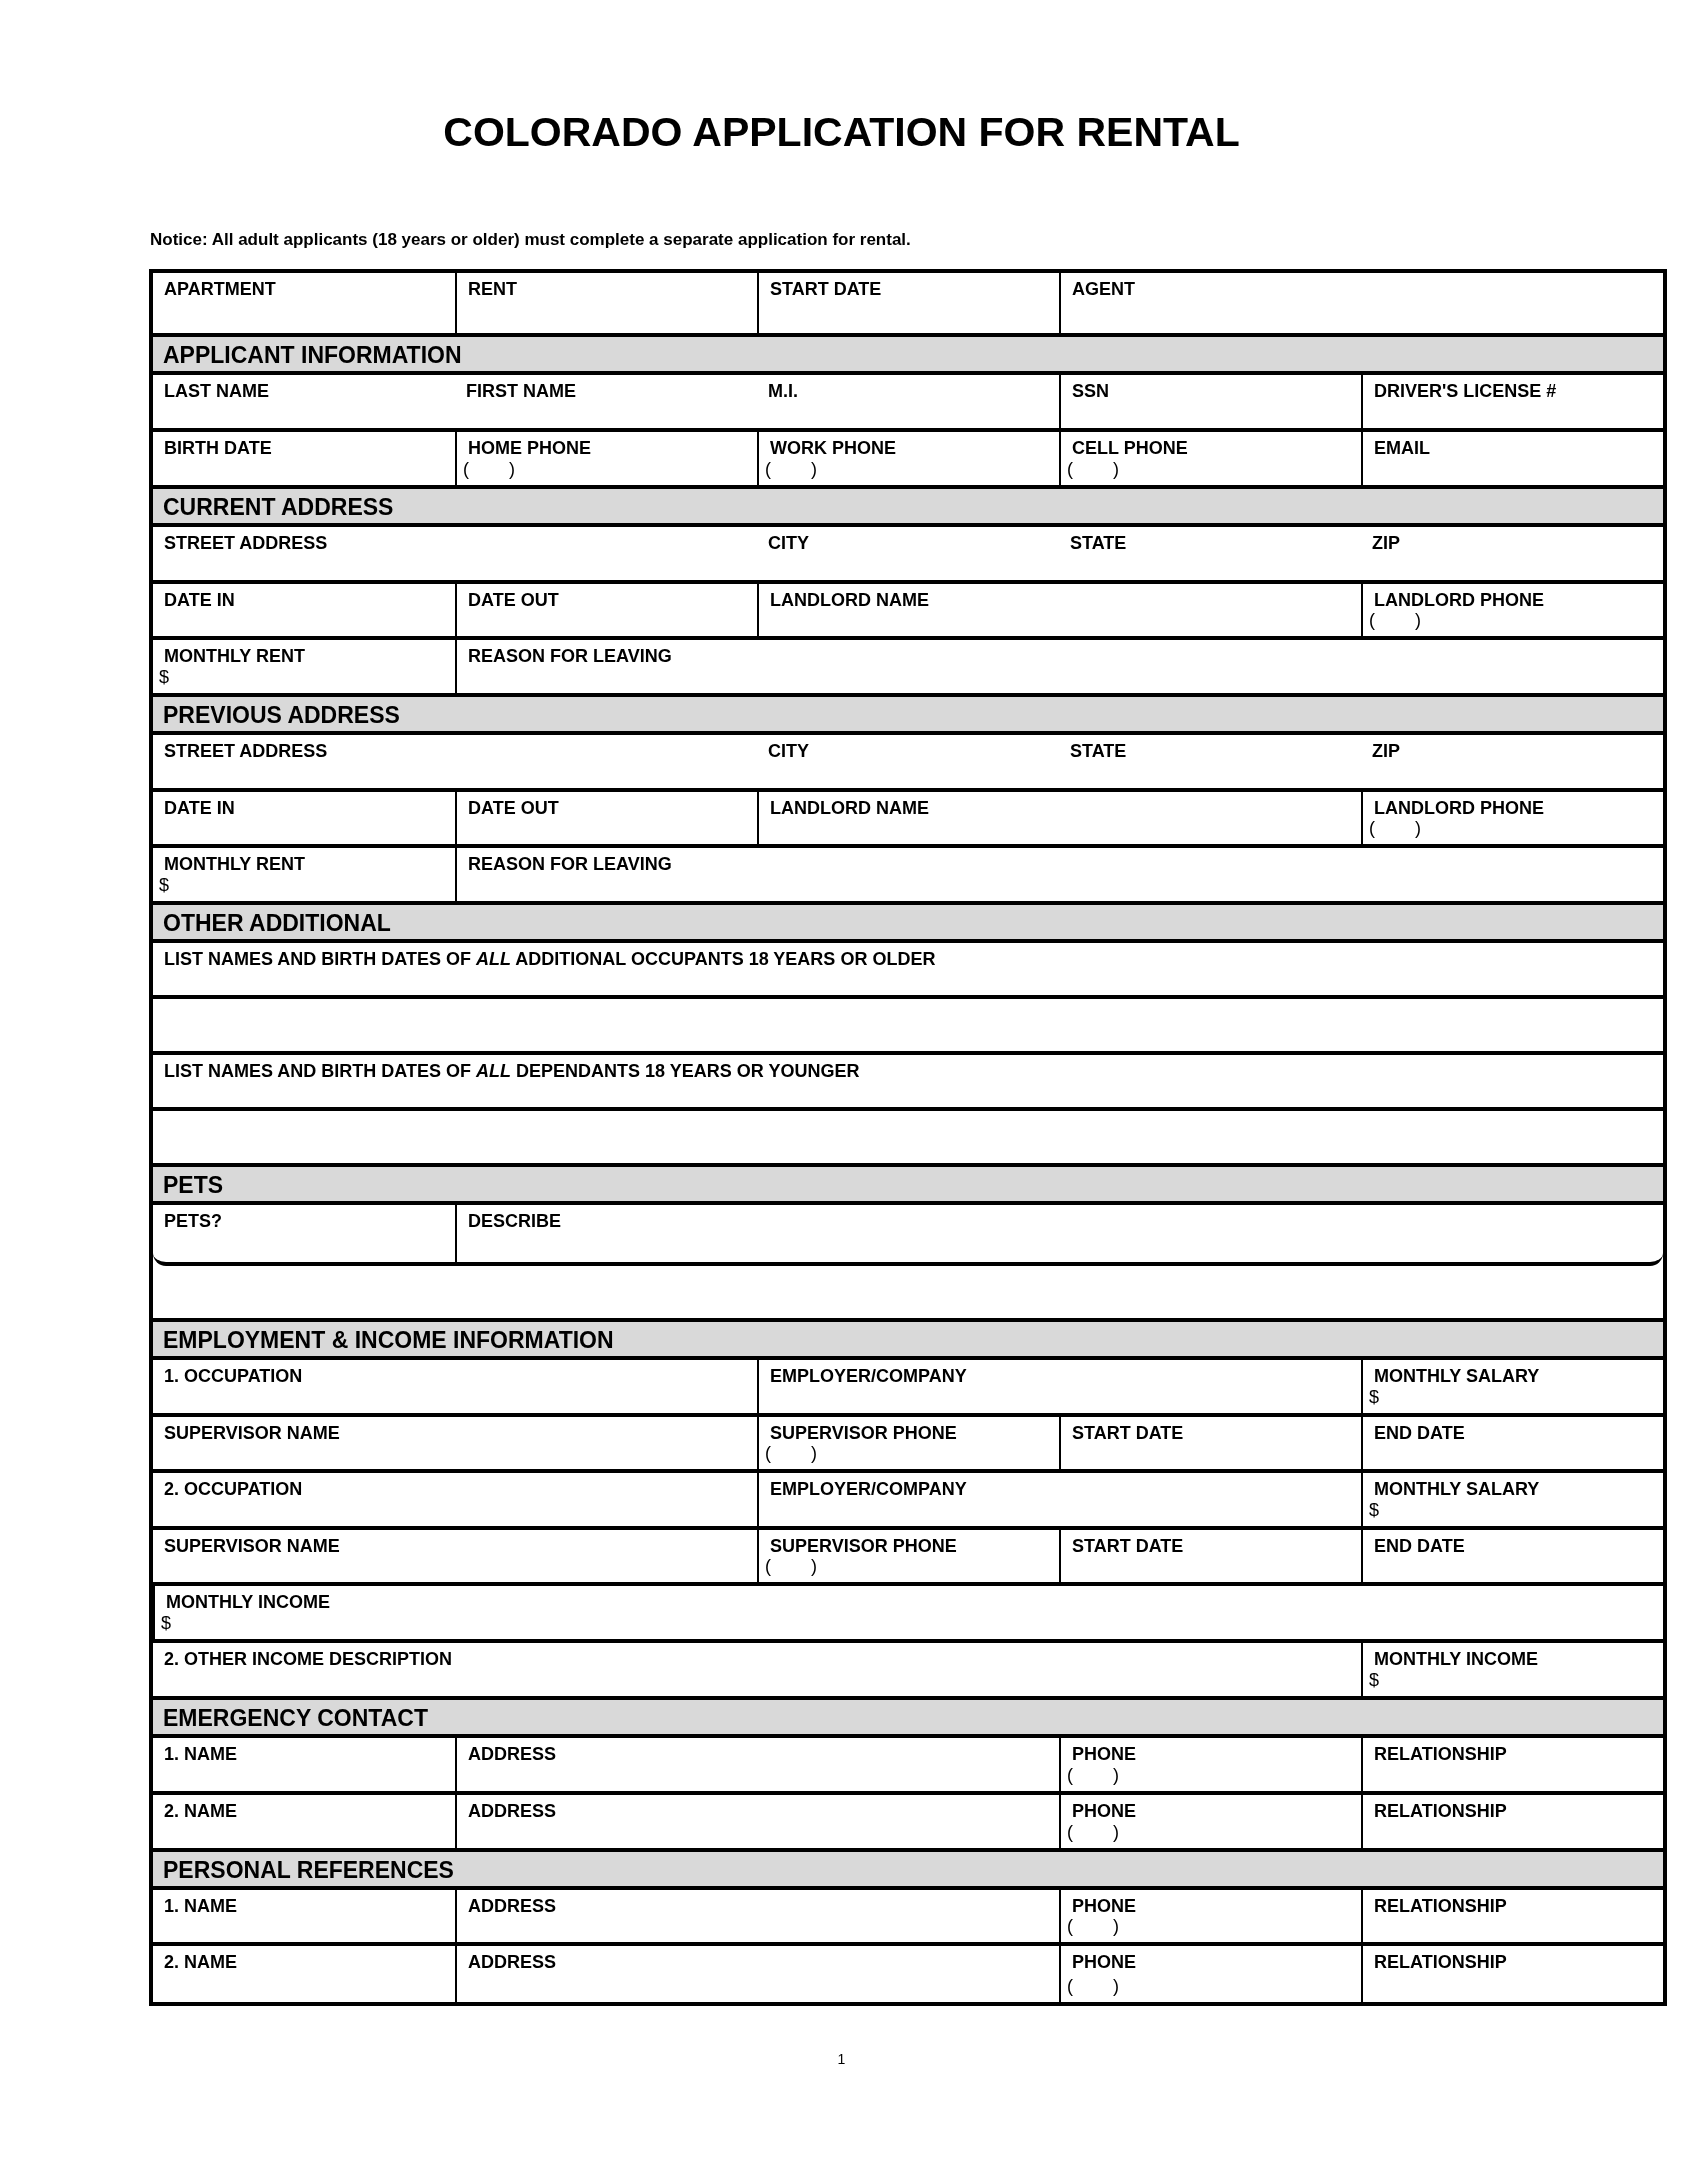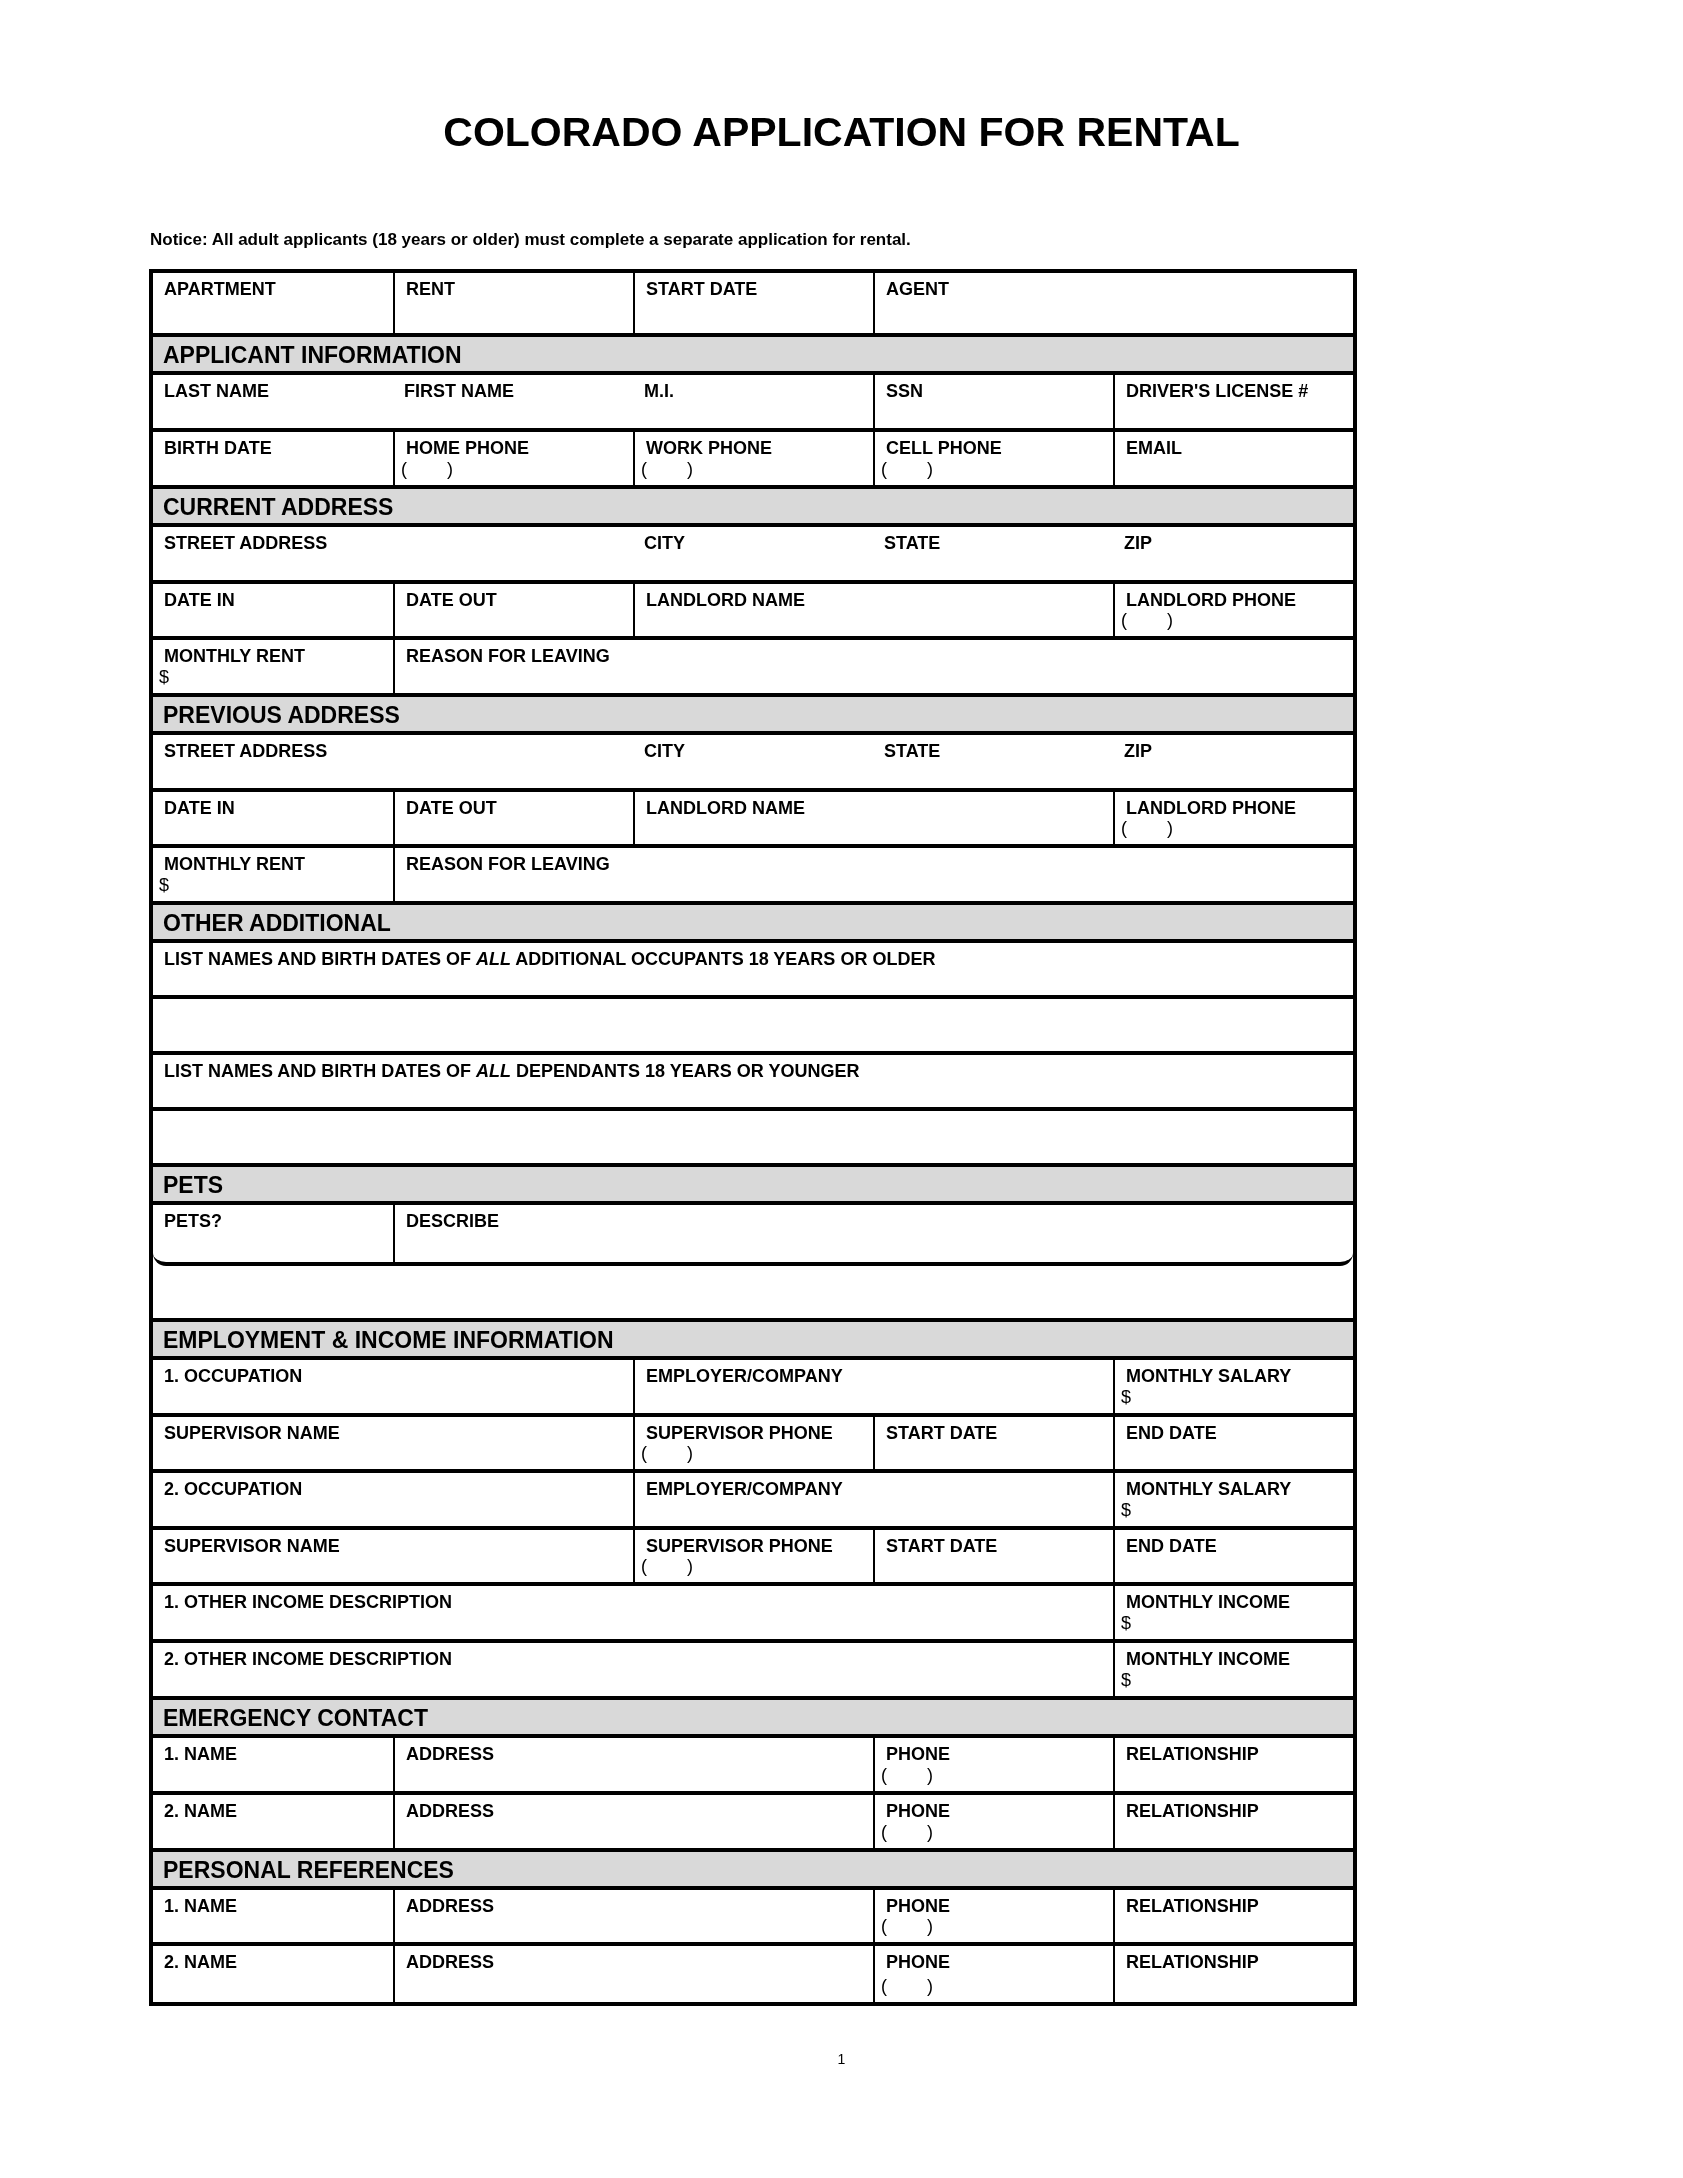--- a/index.html
+++ b/index.html
@@ -14,21 +14,21 @@
     position: absolute; top: 109px; left: 0; width: 100%;
     text-align: center;
     font-size: 41px; font-weight: bold;
     letter-spacing: 0px;
   }
   .notice {
     position: absolute; top: 230px; left: 150px;
     font-size: 17px; font-weight: bold;
   }
   .form {
-    position: absolute; left: 149px; top: 269px; width: 1208px;
+    position: absolute; left: 149px; top: 269px; width: 1518px;
     border: 4px solid #000;
     background: #fff;
   }
   .row { display: flex; border-bottom: 4px solid #000; align-items: stretch; }
   .row:last-child { border-bottom: none; }
   .band {
     background: #d9d9d9;
     height: 38px;
     align-items: center;
     padding-left: 10px;
@@ -293,23 +293,20 @@
         <span class="sub">(        )</span>
       </div>
     <div class="cell w20 bl">
         <span class="lbl">START DATE</span>
       </div>
     <div class="cell w20 bl">
         <span class="lbl">END DATE</span>
       </div>
   </div>
   <div class="row h58">
-    <div class="cell w80">
-        <span class="lbl">1. OTHER INCOME DESCRIPTION</span>
-      </div>
     <div class="cell w20 bl">
         <span class="lbl">MONTHLY INCOME</span>
         <span class="sub">$</span>
       </div>
   </div>
   <div class="row h58">
     <div class="cell w80">
         <span class="lbl">2. OTHER INCOME DESCRIPTION</span>
       </div>
     <div class="cell w20 bl">

